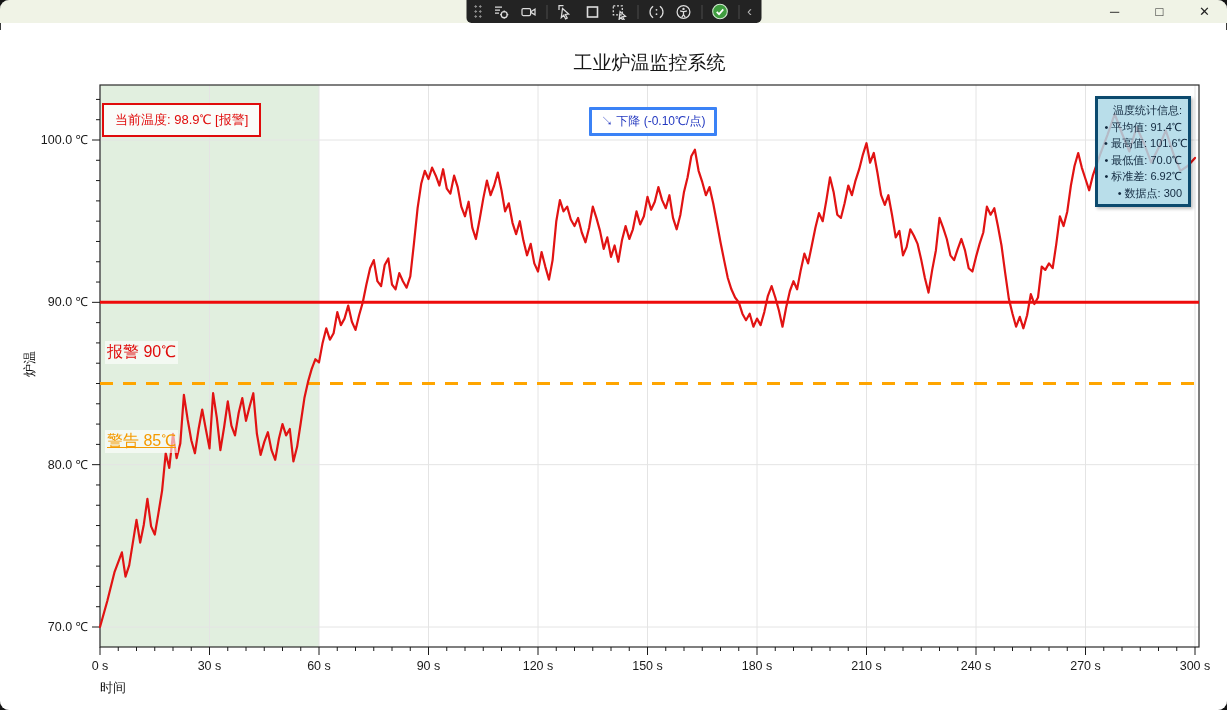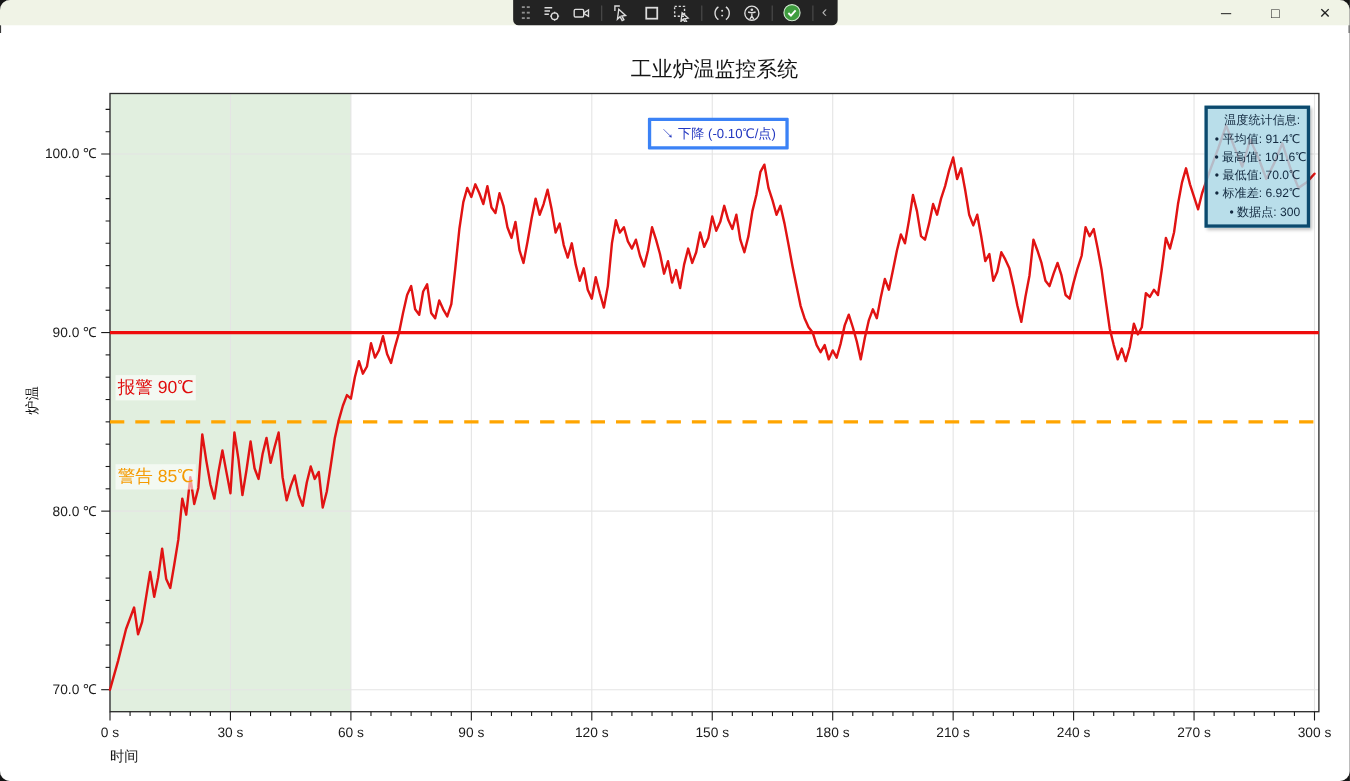--- a/index.html
+++ b/index.html
@@ -38,21 +38,21 @@
   .overlay{position:absolute;box-sizing:border-box;white-space:nowrap;}
   #current-temp-box{left:102px;top:73px;border:2px solid #e00b0b;background:rgba(255,255,255,0.82);
                     color:#e00b0b;font-size:13px;padding:6px 11px;}
   #trend-box{left:589px;top:77px;border:3px solid #3b82f6;background:rgba(255,255,255,0.92);
              color:#2338c0;font-size:12px;padding:3px 9px;border-radius:1px;}
   #stats-box{left:1095px;top:66px;width:96px;border:3px solid #0c4a6e;
              background:rgba(173,216,230,0.85);box-shadow:2px 2px 3px rgba(0,0,0,0.25);
              color:#12293f;font-size:11px;line-height:16.5px;text-align:right;padding:3px 6px;}
   .line-label{position:absolute;font-size:16px;padding:1px 2px;background:rgba(255,255,255,0.6);margin-top:48px;}
   #alarm-label{left:105px;top:263px;color:#e00b0b;}
-  #warning-label{left:105px;top:344px;color:#f59a00;}
+  #warning-label{left:105px;top:352px;color:#f59a00;text-decoration:underline;}
 </style>
 </head>
 <body>
 
 <div id="window">
 
   <div id="titlebar">
     <div id="app-icon"></div>
     <span id="window-title">Window2</span>
     <div id="win-buttons">
@@ -246,20 +246,21 @@
         <text x="1195" y="640" text-anchor="middle" font-size="12.5" fill="#1a1a1a">300 s</text>
         <text x="88" y="601" text-anchor="end" font-size="12.5" fill="#1a1a1a">70.0 ℃</text>
         <text x="88" y="438.66700000000003" text-anchor="end" font-size="12.5" fill="#1a1a1a">80.0 ℃</text>
         <text x="88" y="276.334" text-anchor="end" font-size="12.5" fill="#1a1a1a">90.0 ℃</text>
         <text x="88" y="114.00099999999998" text-anchor="end" font-size="12.5" fill="#1a1a1a">100.0 ℃</text>
       </svg>
 
     <div class="axis-title" id="x-axis-title">时间</div>
     <div class="axis-title" id="y-axis-title">炉温</div>
 
+    <div class="overlay" id="current-temp-box">当前温度: 98.9℃ [报警]</div>
     <div class="overlay" id="trend-box">↘ 下降 (-0.10℃/点)</div>
 
     <div class="overlay" id="stats-box">
       <div>温度统计信息:</div>
       <div>• 平均值: 91.4℃</div>
       <div>• 最高值: 101.6℃</div>
       <div>• 最低值: 70.0℃</div>
       <div>• 标准差: 6.92℃</div>
       <div>• 数据点: 300</div>
     </div>

